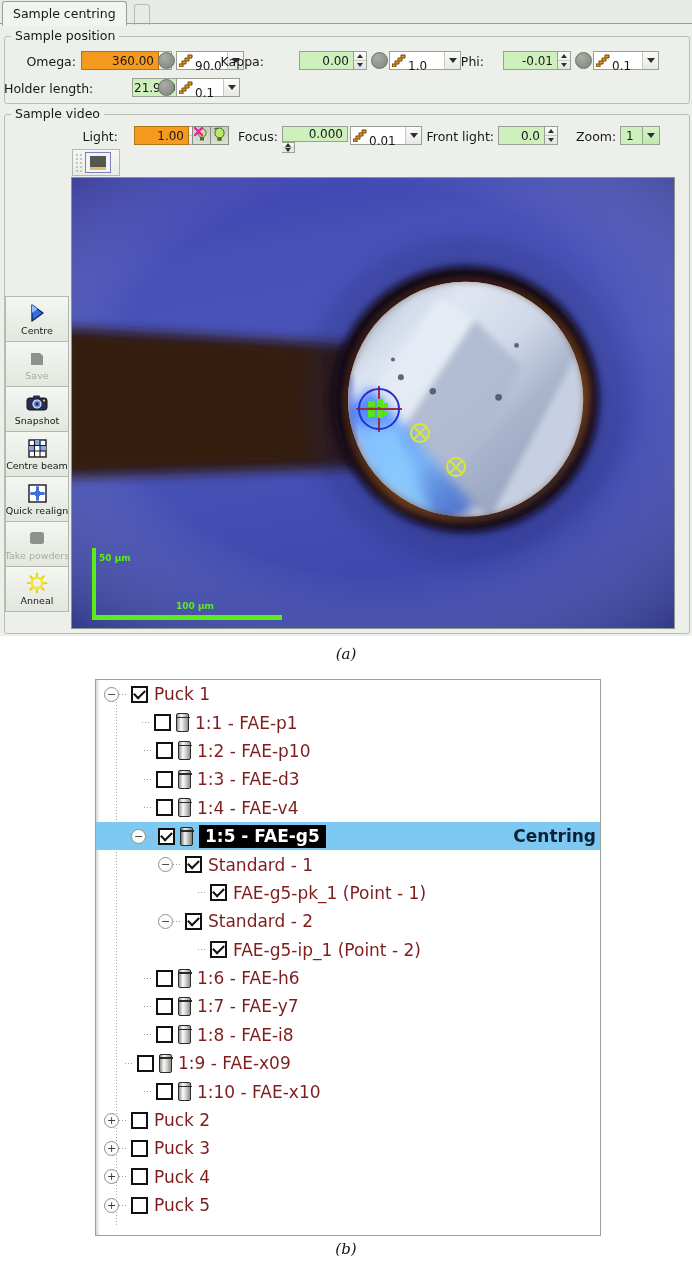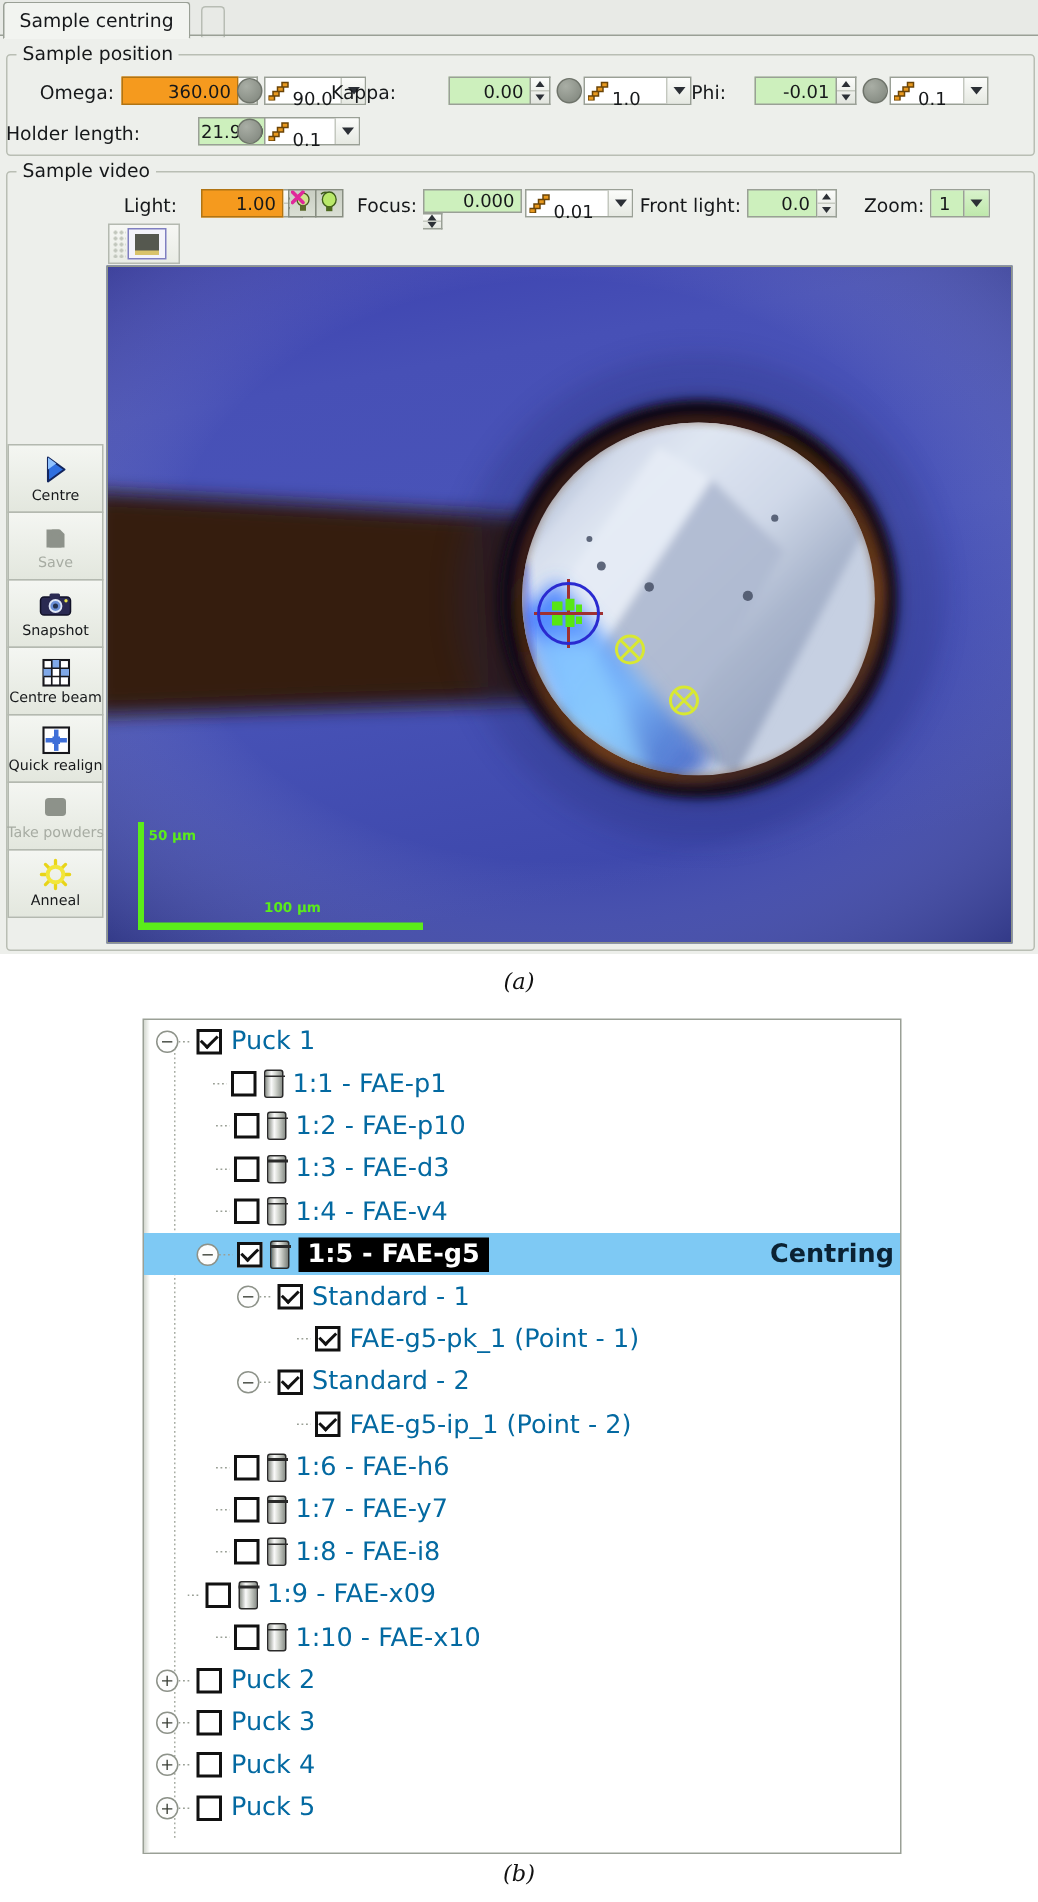--- a/index.html
+++ b/index.html
@@ -296,21 +296,21 @@
     border:1.5px solid #2a2a2a;border-radius:2px;
     background:linear-gradient(90deg,#8e938b 0%,#fafafa 35%,#d4d7d1 60%,#8b908a 100%);
     box-sizing:border-box;
     position:relative;
   }
   .vial:before{
     content:"";position:absolute;left:-1.5px;right:-1.5px;top:2.5px;height:1.5px;
     background:#2a2a2a;
   }
   .tlabel{
-    margin-left:6px;font-size:17px;color:#0369a1;
+    margin-left:6px;font-size:17px;color:#7f1d1d;
     font-family:"DejaVu Sans",sans-serif;
   }
   .trow.sel{background:#7ec9f4;}
   .trow.sel .tlabel{
     background:#000;color:#fff;font-weight:bold;padding:1px 6px 2px 6px;
   }
   .trow.sel .cbx{background:#fff;}
   .trow.sel .vial{background:linear-gradient(90deg,#6e736b 0%,#f5f5f5 35%,#c9ccc6 60%,#7b807a 100%);}
   .badge-centring{
     position:absolute;right:4px;top:50%;transform:translateY(-50%);

